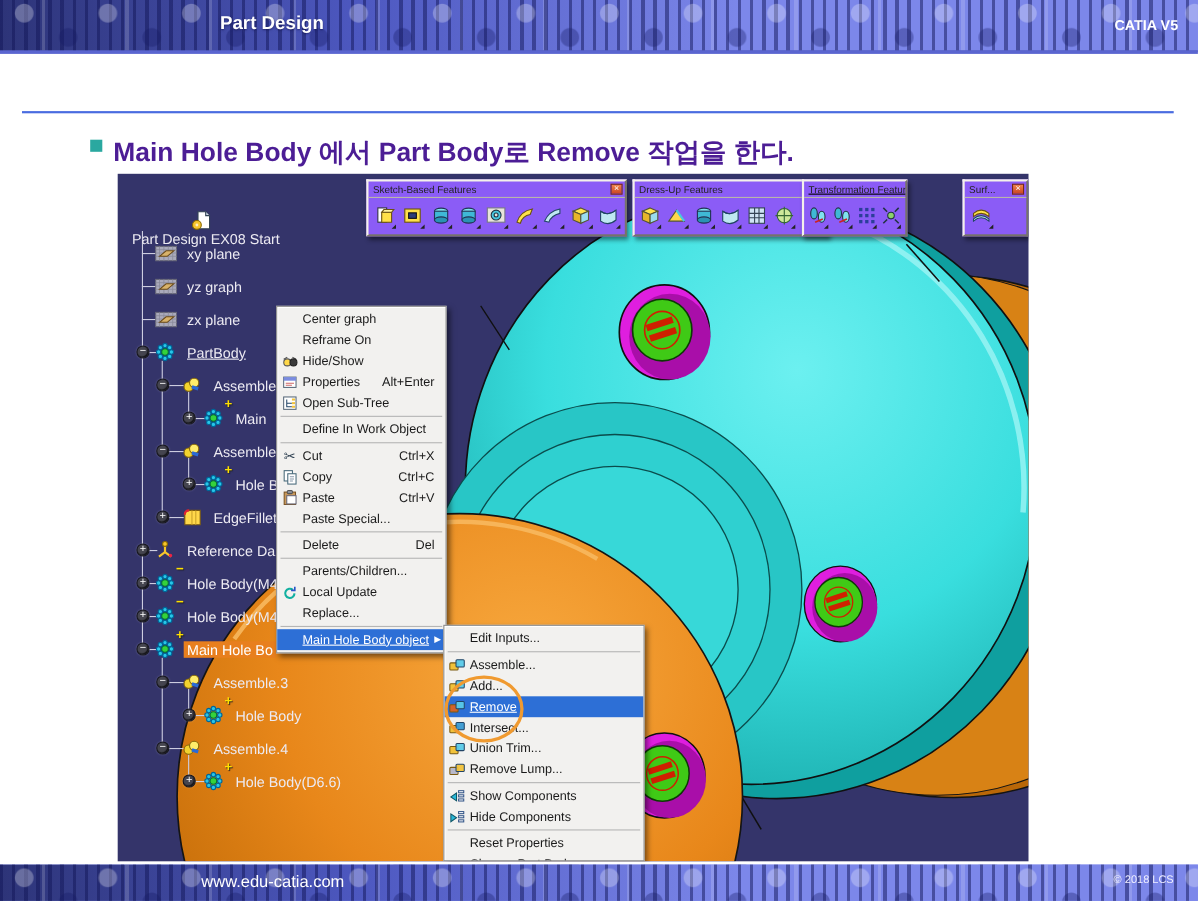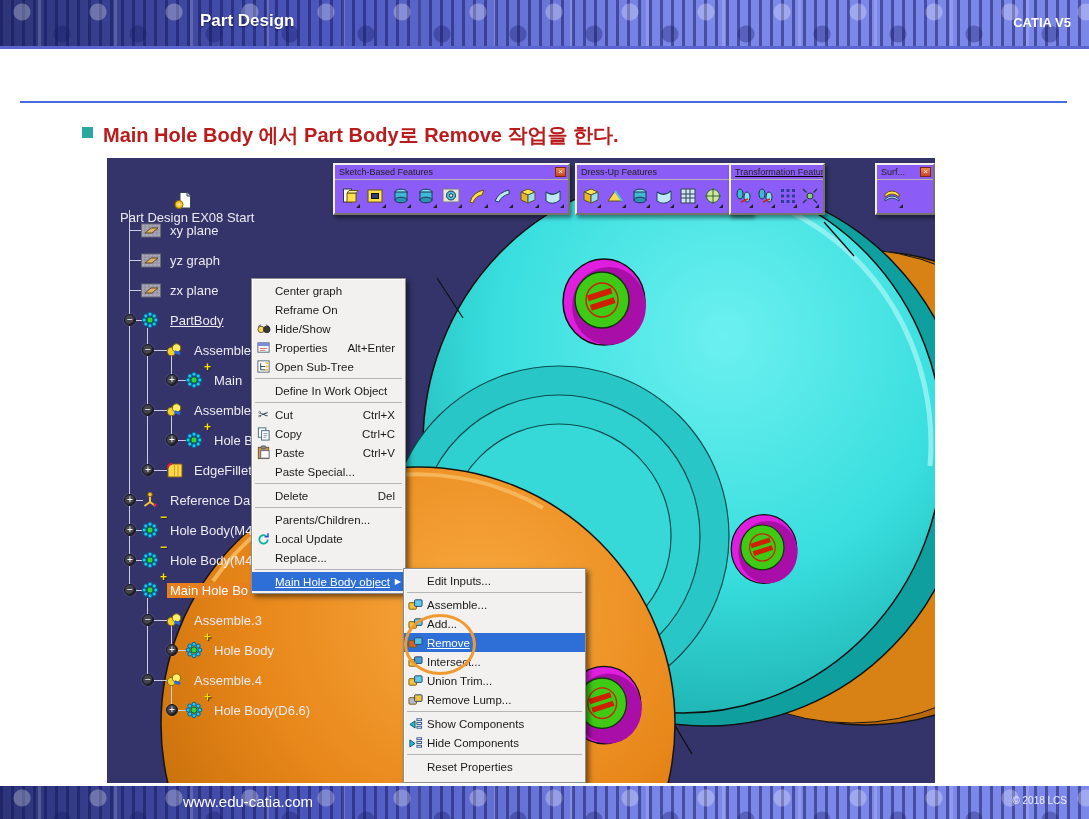--- a/index.html
+++ b/index.html
@@ -24,21 +24,21 @@
              text-shadow:0 1px 2px rgba(10,10,60,.6);}
   .brand{position:absolute;right:18px;top:15px;color:#fff;font-size:13px;font-weight:bold;}
   .site{position:absolute;left:183px;top:7px;color:#fff;font-size:15px;}
   .copyright{position:absolute;right:22px;top:9px;color:#eef;font-size:10px;}
 
   
   .step-title{position:absolute;left:30px;top:66px;font-size:27px;font-weight:bold;color:#4a6ce0;white-space:nowrap;}
   .step-title .suffix{font-weight:400;margin-left:8px;}
   .title-rule{position:absolute;left:20px;right:22px;top:101px;height:2px;background:#4a6ce0;}
   .bullet-sq{position:absolute;left:82px;top:127px;width:11px;height:11px;background:#2aa8a0;}
-  .bullet-text{position:absolute;left:103px;top:122px;font-size:20px;font-weight:bold;color:#b91c1c;white-space:nowrap;}
+  .bullet-text{position:absolute;left:103px;top:122px;font-size:24px;font-weight:bold;color:#4c1d95;white-space:nowrap;}
 
   
   .shot{position:absolute;left:107px;top:158px;width:828px;height:625px;background:#34346a;overflow:hidden;}
   .shot svg.model{position:absolute;left:0;top:0;z-index:1;}
 
   
   .toolbar{position:absolute;top:5px;height:52px;z-index:10;background:#8b5cf6;
     border-top:2px solid #f4f1ea;border-left:2px solid #f4f1ea;
     border-right:2px solid #76736a;border-bottom:2px solid #76736a;
     box-shadow:2px 3px 4px rgba(0,0,0,.45);box-sizing:border-box;}

